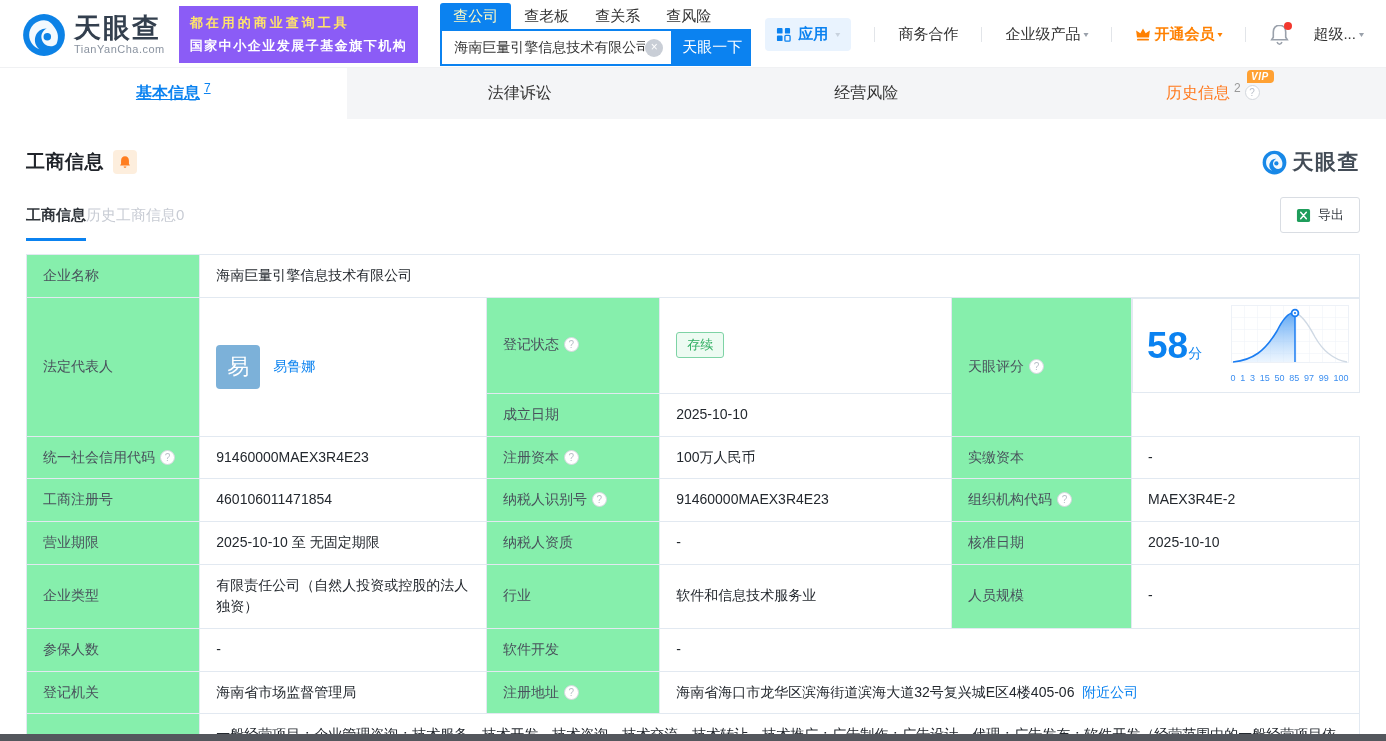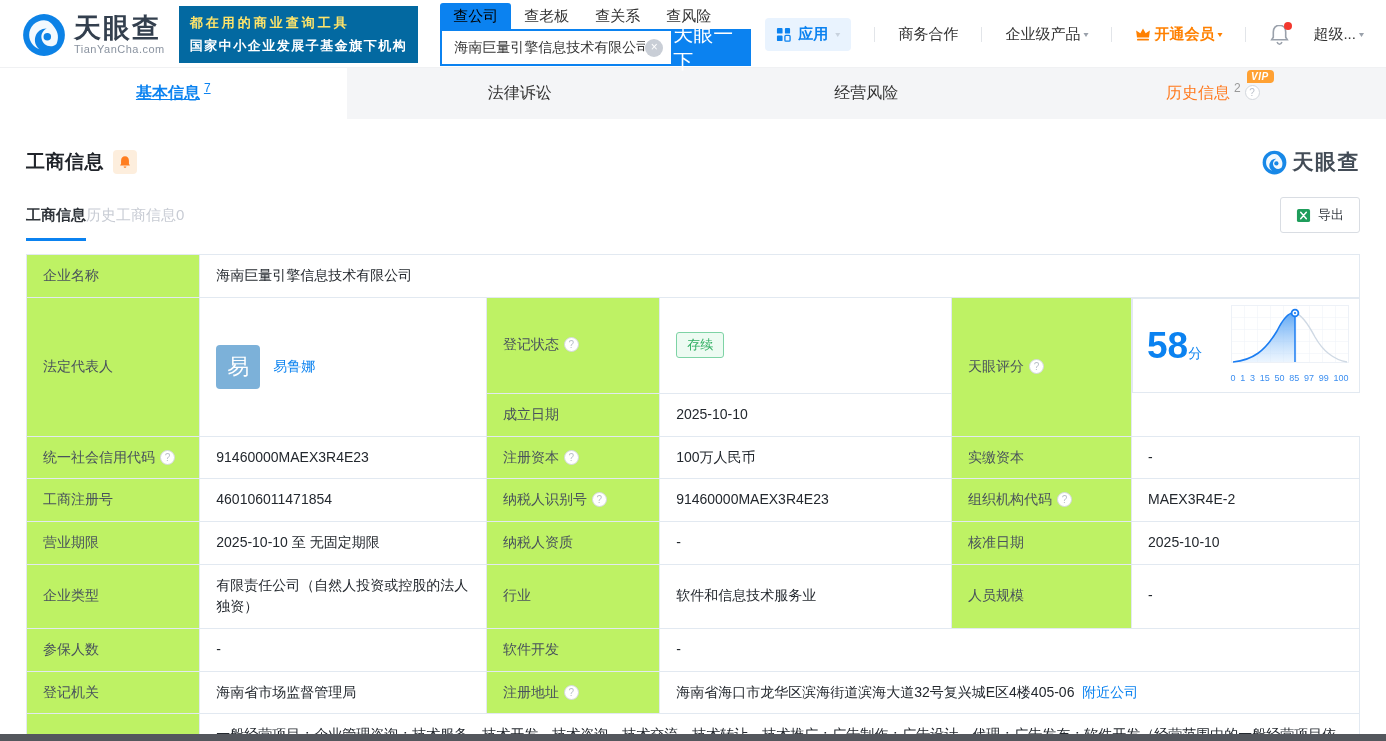--- a/index.html
+++ b/index.html
@@ -7,32 +7,32 @@
   body {
     font-family:"Liberation Sans","DejaVu Sans",sans-serif;
     background:#fff; color:#333; overflow:hidden; position:relative;
   }
   
   .header { display:flex; align-items:center; padding:8px 22px 6px 22px; height:67px; gap:14px; }
   .logo { display:flex; align-items:center; gap:8px; cursor:pointer; }
   .logo svg { width:44px; height:44px; }
   .logo-brand { font-size:27px; font-weight:bold; color:#333f4e; letter-spacing:2px; line-height:1.05; }
   .logo-domain { font-size:11px; color:#8a93a0; letter-spacing:0.5px; }
-  .slogan { background:#0369a1; padding:6px 11px; font-size:13px; font-weight:bold; line-height:1.7; letter-spacing:3px; white-space:nowrap; }
+  .slogan { background:#8b5cf6; padding:6px 11px; font-size:13px; font-weight:bold; line-height:1.7; letter-spacing:3px; white-space:nowrap; }
   .slogan-l1 { display:block; color:#ffe46a; }
   .slogan-l2 { display:block; color:#ffffff; letter-spacing:1.5px; }
   .search { width:432px; margin-left:8px; }
   .search-tabs { display:flex; }
   .search-tab { padding:4px 13px 3px; font-size:15px; color:#333; cursor:pointer; }
-  .search-tab.active { background:#0b82f0; color:#000000; border-radius:3px 3px 0 0; }
+  .search-tab.active { background:#0b82f0; color:#fef9c3; border-radius:3px 3px 0 0; }
   .search-bar { display:flex; height:37px; }
   .search-box { flex:1; border:2px solid #0b82f0; display:flex; align-items:center; padding:0 8px 0 12px; background:#fff; }
   .search-box input { flex:1; border:none; outline:none; font-size:14px; color:#333; font-family:inherit; }
   .clear-btn { width:18px; height:18px; border-radius:50%; background:#c9ced6; color:#fff; font-size:12px; line-height:17px; text-align:center; cursor:pointer; flex:0 0 auto; }
-  .search-btn { width:78px; background:#0b82f0; color:#fff; font-size:20px; display:flex; align-items:center; justify-content:center; cursor:pointer; }
+  .search-btn { width:78px; background:#0b82f0; color:#fff; font-size:15px; display:flex; align-items:center; justify-content:center; cursor:pointer; }
   .header-nav { margin-left:auto; display:flex; align-items:center; gap:23px; font-size:15px; color:#333; white-space:nowrap; }
   .nav-apps { background:#e9f3fe; color:#0b82f0; padding:7px 11px; border-radius:4px; display:flex; gap:7px; align-items:center; cursor:pointer; font-weight:bold; }
   .nav-sep { width:1px; height:15px; background:#e2e5e9; }
   .nav-item { cursor:pointer; display:flex; align-items:center; gap:3px; }
   .nav-vip { color:#ff8000; font-weight:bold; }
   .caret { font-size:10px; color:#9aa1ab; transform:scaleY(.8); }
   .caret.orange { color:#ff8000; }
   .nav-bell { position:relative; cursor:pointer; display:flex; }
   .nav-bell svg { width:21px; height:23px; }
   .red-dot { position:absolute; top:-1px; right:-2px; width:8px; height:8px; border-radius:50%; background:#f3382e; }
@@ -57,21 +57,21 @@
   .watermark svg { width:25px; height:25px; }
   .watermark-text { font-size:21px; font-weight:bold; color:#39434e; letter-spacing:1.5px; }
   .subtab-row { display:flex; align-items:flex-end; margin-top:21px; }
   .subtab { font-size:15px; color:#2f343a; font-weight:bold; padding-bottom:13px; border-bottom:3px solid #0b82f0; cursor:pointer; }
   .subtab.inactive { color:#c8ccd4; font-weight:normal; border-bottom:3px solid transparent; cursor:pointer; }
   .export-btn { margin-left:auto; margin-bottom:8px; border:1px solid #d9dde3; border-radius:3px; padding:8px 15px; display:flex; align-items:center; gap:7px; font-size:13px; color:#3a3f45; background:#fff; cursor:pointer; }
   .export-btn svg { width:15px; height:15px; }
   
   .biz-table { width:100%; border-collapse:collapse; table-layout:fixed; margin-top:13px; }
   .biz-table td { border:1px solid #e2e9f1; padding:10px 16px; font-size:14px; color:#23282e; line-height:1.55; vertical-align:middle; word-break:break-all; }
-  .biz-table td.lbl { background:#bef264; color:#49525c; }
+  .biz-table td.lbl { background:#86efac; color:#49525c; }
   .rep-cell { display:flex; align-items:center; gap:13px; }
   .avatar { width:44px; height:44px; border-radius:4px; background:#7cb1d9; color:#fff; font-size:22px; display:flex; align-items:center; justify-content:center; flex:0 0 auto; }
   .link { color:#0b82f0; cursor:pointer; text-decoration:none; }
   .status-badge { display:inline-block; border:1px solid #7ed3a5; background:#edfbf2; color:#2fae61; padding:2px 10px; border-radius:3px; font-size:13px; }
   .score-cell { display:flex; align-items:center; justify-content:space-between; gap:8px; padding:6px 10px 6px 14px !important; }
   .score-val { white-space:nowrap;text-align:center; }
   .score-num { font-size:37px; font-weight:bold; color:#0b82f0; }
   .score-unit { font-size:14px; color:#0b82f0; }
   .score-chart { width:118px; flex:0 0 auto; }
   .score-axis { display:flex; justify-content:space-between; font-size:9px; color:#3d8ff0; margin-top:1px; }

